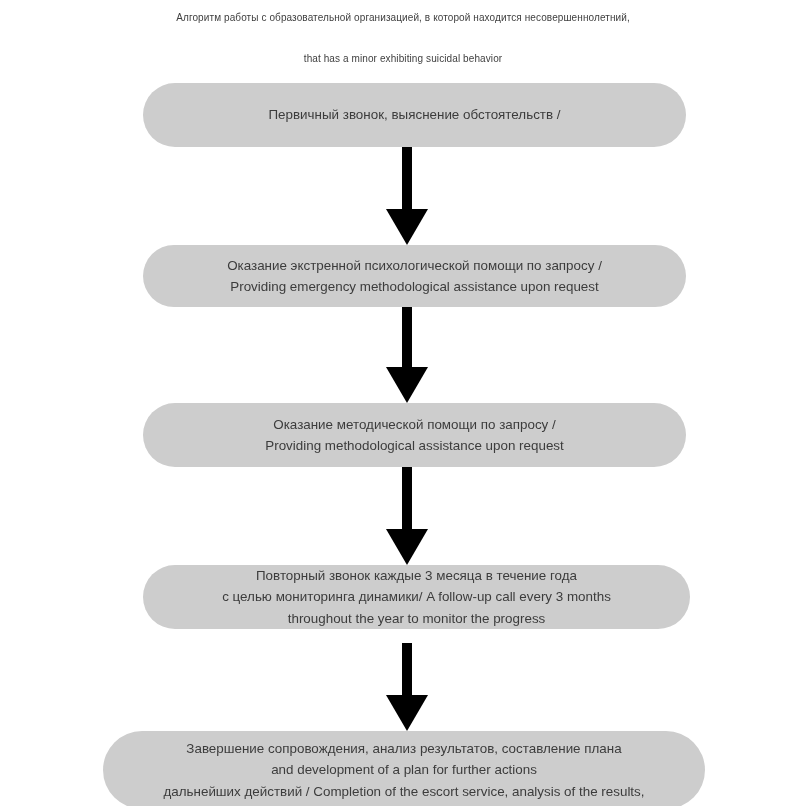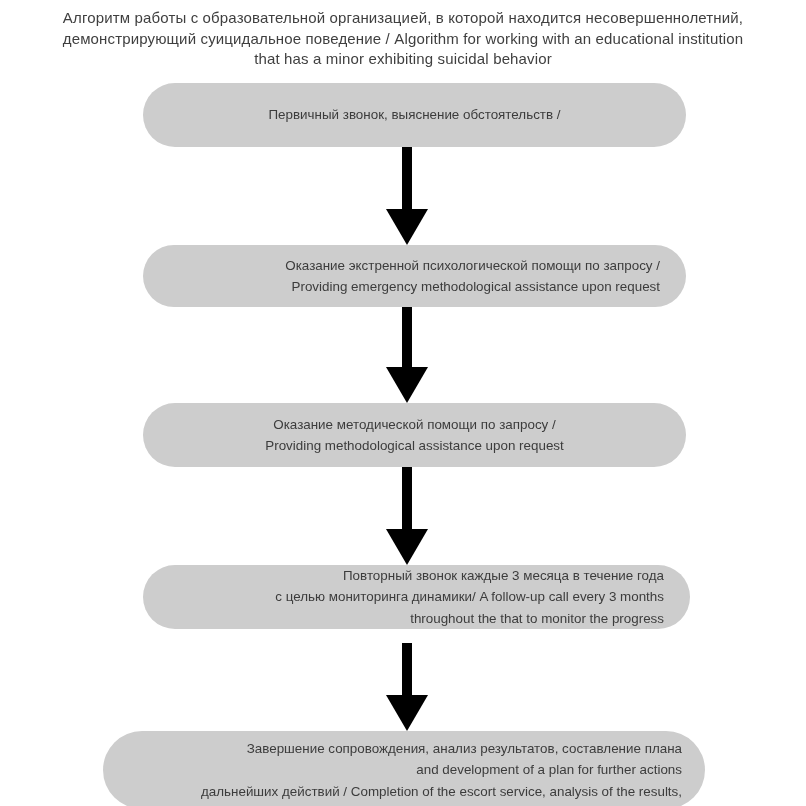--- a/index.html
+++ b/index.html
@@ -21,21 +21,21 @@
     height: 806px;
   }
 
   
   .chart-title {
     position: absolute;
     left: 30px;
     top: 8px;
     width: 746px;
     text-align: center;
-    font-size: 15px;
+    font-size: 10px;
     line-height: 20.5px;
     color: #3f3f3f;
     letter-spacing: 0.01em;
   }
 
   
   .node {
     position: absolute;
     background: #cdcdcd;
     box-sizing: border-box;
@@ -48,21 +48,21 @@
   }
   .node .node-line {
     display: block;
     white-space: pre;
   }
   .node.centered {
     align-items: center;
     text-align: center;
   }
   .node.left {
-    align-items: flex-end;
+    align-items: center;
     text-align: left;
   }
 
   
   .arrow {
     position: absolute;
   }
   .arrow .stem {
     position: absolute;
     background: #000000;
@@ -82,21 +82,21 @@
     border-top: 36px solid #000000;
   }
 </style>
 </head>
 <body>
 
 <div id="canvas">
 
   <div class="chart-title">
     <span>Алгоритм работы с образовательной организацией, в которой находится несовершеннолетний,</span><br>
-    <span>демонстрирующий суицидальное поведение / Algorithm for working with an educational institution</span><br>
+    <br>
     <span>that has a minor exhibiting suicidal behavior</span>
   </div>
 
   <div class="node centered" style="left:143px; top:83px; width:543px; height:64px; border-radius:32px; padding:8px 26px;">
     <span class="node-line">Первичный звонок, выяснение обстоятельств /</span>
   </div>
 
   <div class="arrow" style="left:386px; top:147px; width:42px; height:98px;">
     <div class="stem" style="width:10px; height:64px;"></div>
     <div class="head"></div>
@@ -118,21 +118,21 @@
   </div>
 
   <div class="arrow" style="left:386px; top:467px; width:42px; height:98px;">
     <div class="stem" style="width:10px; height:64px;"></div>
     <div class="head"></div>
   </div>
 
   <div class="node left" style="left:143px; top:565px; width:547px; height:64px; border-radius:39px; padding:0 26px;">
     <span class="node-line">Повторный звонок каждые 3 месяца в течение года</span>
     <span class="node-line">с целью мониторинга динамики/ A follow-up call every 3 months</span>
-    <span class="node-line">throughout the that to monitor the progress</span>
+    <span class="node-line">throughout the year to monitor the progress</span>
   </div>
 
   <div class="arrow" style="left:386px; top:643px; width:42px; height:88px;">
     <div class="stem" style="width:10px; height:54px;"></div>
     <div class="head"></div>
   </div>
 
   <div class="node left" style="left:103px; top:731px; width:602px; height:78px; border-radius:39px; padding:0 23px;">
     <span class="node-line">Завершение сопровождения, анализ результатов, составление плана</span>
     <span class="node-line">and development of a plan for further actions</span>

